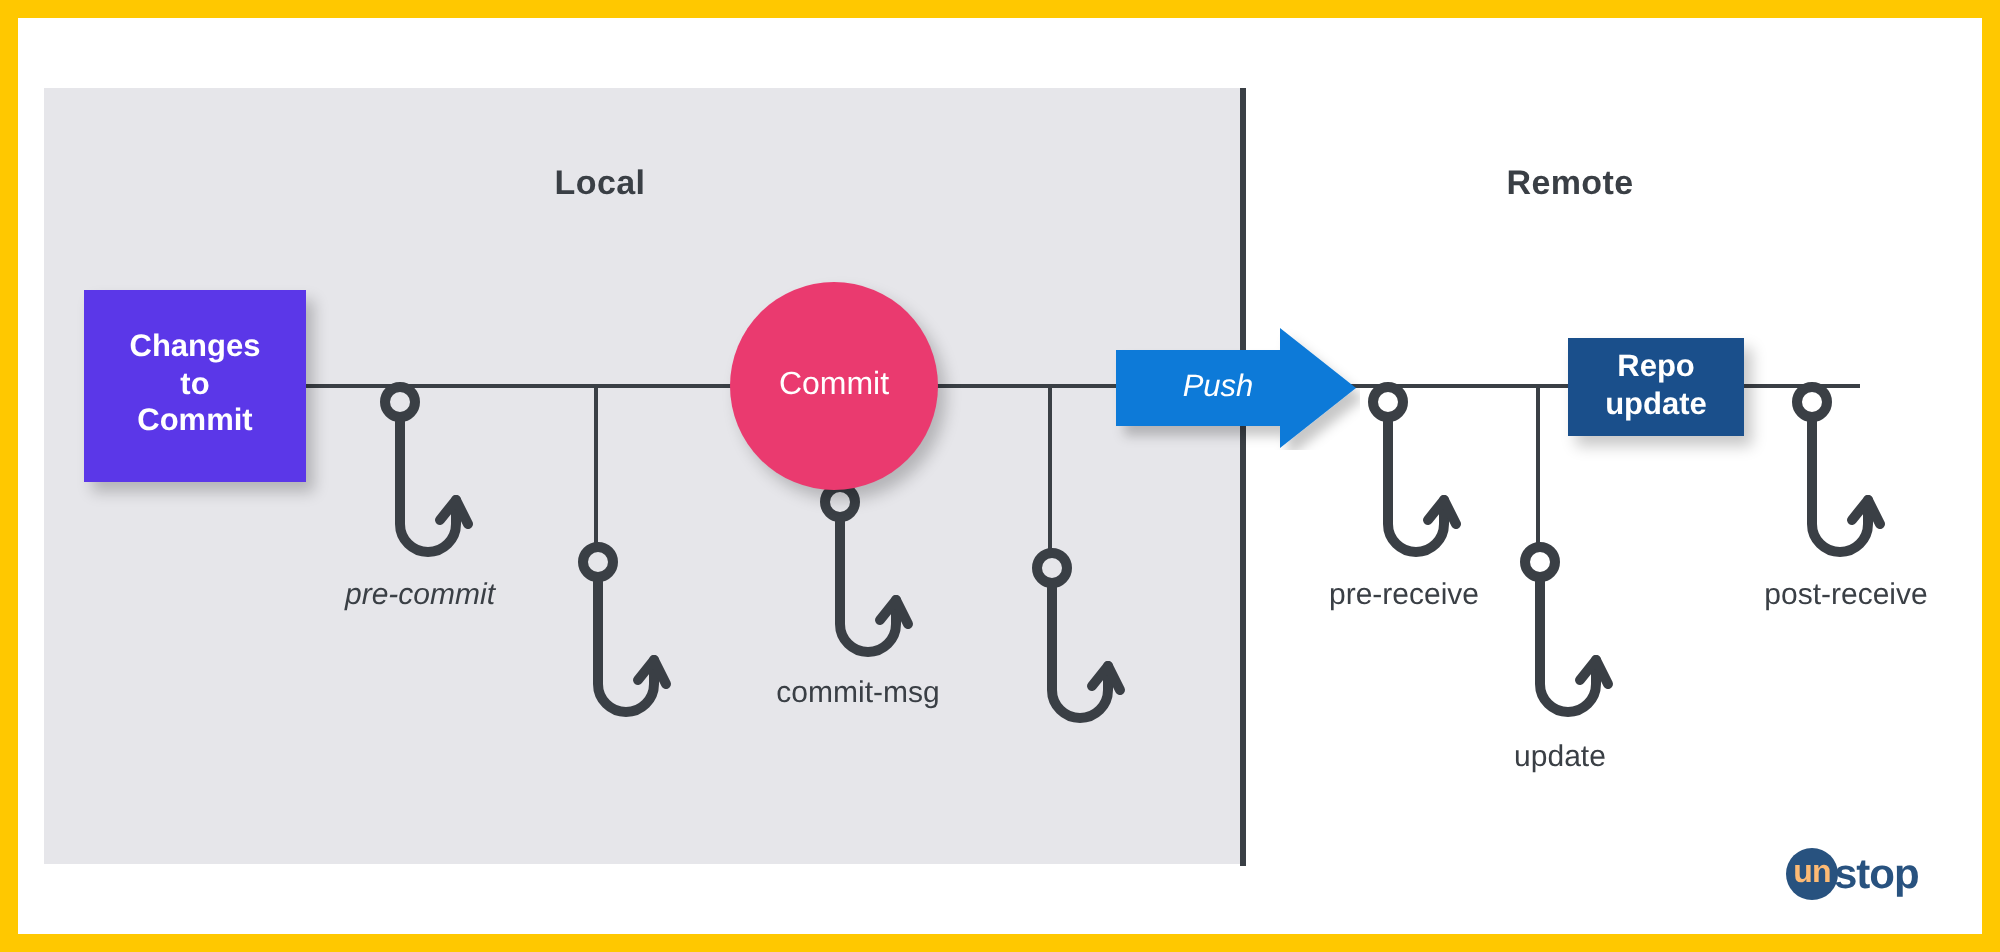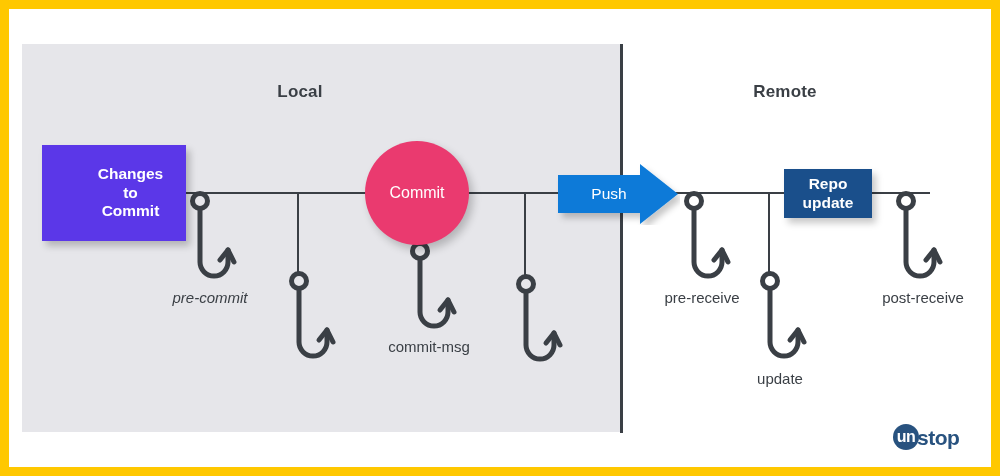--- a/index.html
+++ b/index.html
@@ -89,21 +89,20 @@
     box-shadow: 4px 5px 7px rgba(0,0,0,0.22);
   }
   #changes-box {
     left: 42px;
     top: 145px;
     width: 111px;
     height: 96px;
     background: #5B37E8;
     font-size: 15.5px;
     font-weight: bold;
-    padding-left: 33px;
   }
   #repo-box {
     left: 784px;
     top: 169px;
     width: 88px;
     height: 49px;
     background: #1A4F8B;
     font-size: 15.5px;
     font-weight: bold;
   }
@@ -123,20 +122,21 @@
     z-index: 12;
     box-shadow: 4px 5px 8px rgba(0,0,0,0.22);
   }
   .push-arrow {
     position: absolute;
     left: 556px;
     top: 163px;
     width: 124px;
     height: 62px;
     z-index: 12;
+    font-style: italic;
   }
   .push-arrow .lbl {
     position: absolute;
     left: 0;
     top: 0;
     width: 106px;
     height: 62px;
     display: flex;
     align-items: center;
     justify-content: center;
@@ -164,21 +164,21 @@
   }
   .logo-circle {
     position: relative;
     width: 26px;
     height: 26px;
     border-radius: 50%;
     background: #28527F;
     display: flex;
     align-items: center;
     justify-content: center;
-    color: #ffffff;
+    color: #fdba74;
     font-size: 16px;
     font-weight: bold;
     letter-spacing: -0.4px;
   }
   .logo-word {
     color: #28527F;
     font-size: 21px;
     font-weight: bold;
     letter-spacing: -0.5px;
     margin-left: -2px;

